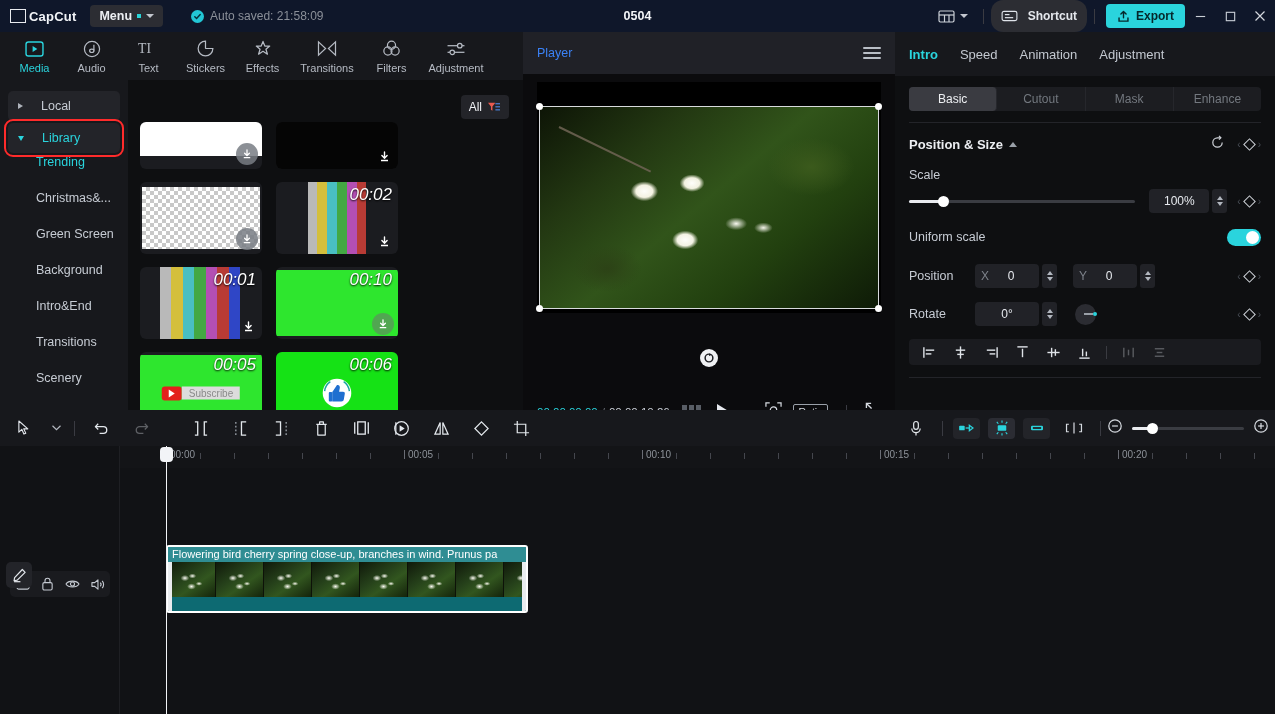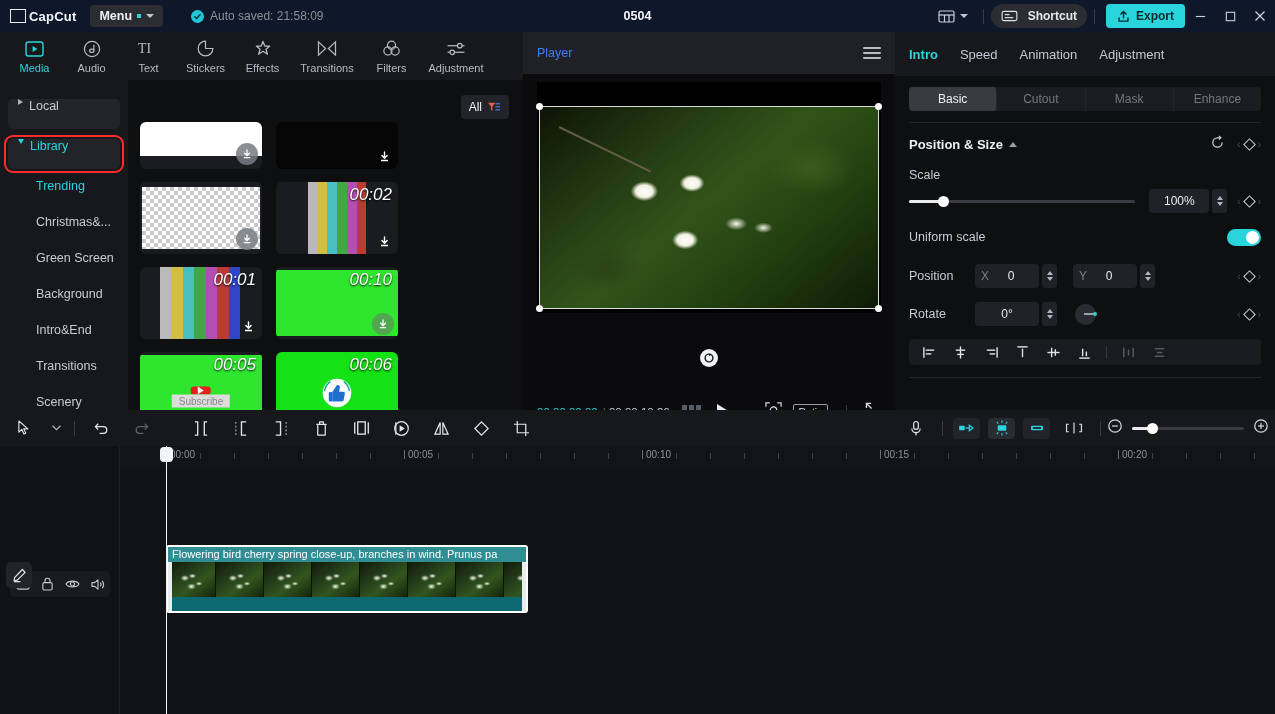--- a/index.html
+++ b/index.html
@@ -36,21 +36,21 @@
   .autosave-check { width:13px;height:13px;border-radius:50%;background:#22c7d6;display:flex;align-items:center;justify-content:center;}
   .autosave-check svg { display:block; }
   .project-title {
     position:absolute; left: 0; right:0; top: 0; height:32px; line-height:32px;
     text-align:center; font-size:12.5px; font-weight:bold; color:#f3f5f8; pointer-events:none;
   }
   .tb-right { position:absolute; right: 0; top:0; height:32px; display:flex; align-items:center; gap:0; }
   .layout-btn { display:flex; align-items:center; gap:5px; padding: 0 8px; cursor:pointer; }
   .vsep { width:1px; height:15px; background:#3a3b42; margin: 0 7px; }
   .shortcut-btn {
-    display:flex; align-items:center; gap:10px; height:24px; padding: 8px 10px;
+    display:flex; align-items:center; gap:10px; height:24px; padding: 16px 10px;
     background:#2c2d33; border-radius:12px; font-size:12px; font-weight:bold; color:#e5e8ed; cursor:pointer;
   }
   .export-btn {
     display:flex; align-items:center; gap:6px; height:24px; padding: 0 11px; margin-left: 4px;
     background:#2ad4dd; border-radius:4px; font-size:12px; font-weight:bold; color:#05282b; cursor:pointer;
   }
   .wbtn { width:30px; height:32px; display:flex; align-items:center; justify-content:center; cursor:pointer; }
 
   
   .tabbar {
@@ -64,22 +64,22 @@
   .tab.wide { width: 72px; }
   .tab.active { color:#2ad4dd; }
   .tab .ti { height:20px; display:flex; align-items:center; justify-content:flex-end; }
 
   
   .side {
     position:absolute; left:0; top:80px; width:128px; height:330px; background:#17181c;
     padding-top: 9px; overflow:hidden;
   }
   .side-item {
-    height:30px; margin: 10px 8px; border-radius:5px; display:flex; align-items:flex-start;
-    font-size:12.5px; color:#c7ccd4; padding-left: 10px; cursor:pointer; gap:6px;
+    height:30px; margin: 2px 8px; border-radius:5px; display:flex; align-items:center;
+    font-size:12.5px; color:#c7ccd4; padding-left: 10px; cursor:pointer; gap:18px;
   }
   .side-item.group { background:#232429; }
   .side-item.sel-library { background:#232429; color:#2ad4dd; outline: 2px solid #ff2b2b; outline-offset: 2px; }
   .side-sub { height:36px; margin: 0 8px; display:flex; font-size:12.5px; padding-left: 28px; color:#c7ccd4; cursor:pointer;}
   .side-sub.active { color:#2ad4dd; }
   .tri-r { width:0;height:0;border-top:3.5px solid transparent;border-bottom:3.5px solid transparent;border-left:5px solid #aeb3bb; }
   .tri-d { width:0;height:0;border-left:3.5px solid transparent;border-right:3.5px solid transparent;border-top:5px solid #2ad4dd; }
 
   
   .media {
@@ -108,21 +108,21 @@
       linear-gradient(45deg,#c8c8c8 25%,transparent 25%,transparent 75%,#c8c8c8 75%),
       linear-gradient(45deg,#c8c8c8 25%,transparent 25%,transparent 75%,#c8c8c8 75%);
     background-size: 8px 8px; background-position: 0 0, 4px 4px; background-color:#fff;
   }
   .green { position:absolute; left:0;top:3px;right:0;bottom:3px; background:#2ee62e; }
   .green2 { position:absolute; inset:0; background:#15e215; }
   .bars { position:absolute; left:26%; top:0; width:48%; height:100%; display:flex; }
   .bars i { flex:1; }
   .subscribe {
     position:absolute; left:50%; top:60%; transform:translate(-50%,-50%);
-    display:flex; align-items:center; height:17px;flex-direction:column;
+    display:flex; align-items:flex-start; height:17px;
   }
   .yt { width:20px;height:14px;background:#e3201c;border-radius:3px;display:flex;align-items:center;justify-content:center;}
   .yt i { width:0;height:0;border-top:4px solid transparent;border-bottom:4px solid transparent;border-left:6px solid #fff;}
   .sub-lbl { background:#dcdcdc; color:#8a8a8a; font-size:10px; padding:1px 7px; }
   .thumbs-up { position:absolute; left:50%; top:58%; transform:translate(-50%,-50%); }
 
   
   .player { position:absolute; left:523px; top:32px; width:372px; height:378px; background:#0b0b0d; }
   .player-hd { height:42px; background:#202127; display:flex; align-items:center; padding: 0 14px; }
   .player-hd-title { font-size:12.5px; color:#3b82f6; }

